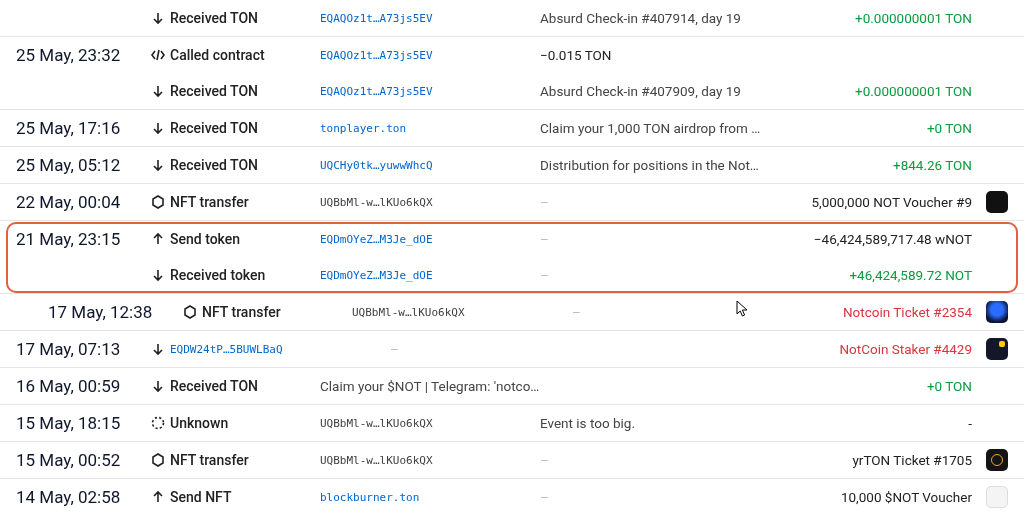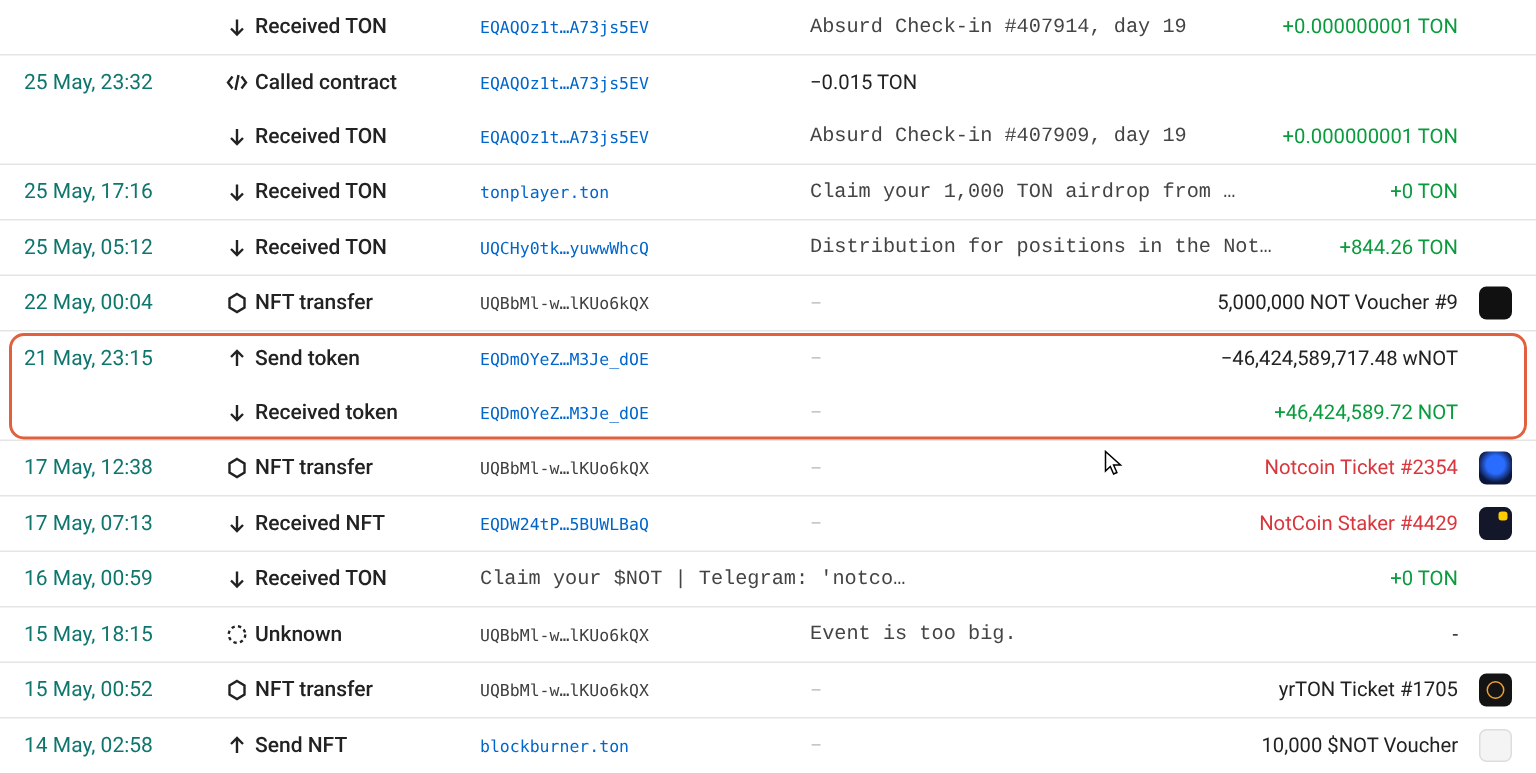--- a/index.html
+++ b/index.html
@@ -16,22 +16,22 @@
   .row {
     display: flex;
     align-items: center;
     height: 36px;
     padding: 0 16px 0 8px;
     box-sizing: border-box;
   }
   .col-date {
     width: 130px;
     flex: 0 0 130px;
-    color: #0f766e;
-    font-size: 14px;
+    color: #0f172a;
+    font-size: 17px;
     padding-left: 8px;
   }
   .col-icon {
     width: 24px;
     flex: 0 0 24px;
     display: flex;
     align-items: center;
     justify-content: center;
   }
   .col-type {
@@ -52,21 +52,20 @@
   .col-addr.link { color: #0066cc; }
   .col-addr.mono { color: #404040; }
   .col-memo {
     flex: 1 1 auto;
     color: #444;
     font-size: 13.5px;
     white-space: nowrap;
     overflow: hidden;
     text-overflow: ellipsis;
     padding-right: 8px;
-    font-family: Liberation Mono, monospace;
   }
   .col-memo.dash { color: #bbb; }
   .col-amount {
     flex: 0 0 auto;
     text-align: right;
     white-space: nowrap;
     font-size: 13.5px;
   }
   .amt-green { color: #0a9b3e; }
   .amt-black { color: #222; }
@@ -277,21 +276,21 @@
           </div>
           <div class="col-type">Received token</div>
           <div class="col-addr link">EQDmOYeZ…M3Je_dOE</div>
           <div class="col-memo dash">–</div>
           <div class="col-amount amt-green">+46,424,589.72 NOT</div>
           <div class="col-thumb"></div>
         </div>
       </div>
     </div>
     <div class="group-row">
-      <div style="border-bottom: 1px solid rgb(229, 229, 229);">
+      <div style="border-bottom: 1px solid rgb(229, 229, 229); padding-left: 32px;">
         <div class="row">
           <div class="col-date">17 May, 12:38</div>
           <div class="col-icon">
             <span class="ic">
               <svg viewBox="0 0 16 16">
                 <path d="M8 2 L13 5 V11 L8 14 L3 11 V5 Z"></path>
               </svg>
             </span>
           </div>
           <div class="col-type">NFT transfer</div>
@@ -308,21 +307,20 @@
       <div style="border-bottom: 1px solid rgb(229, 229, 229);">
         <div class="row">
           <div class="col-date">17 May, 07:13</div>
           <div class="col-icon">
             <span class="ic">
               <svg viewBox="0 0 16 16">
                 <path d="M8 3 V13 M4 9 L8 13 L12 9"></path>
               </svg>
             </span>
           </div>
-          <div class="col-type">Received NFT</div>
           <div class="col-addr link">EQDW24tP…5BUWLBaQ</div>
           <div class="col-memo dash">–</div>
           <div class="col-amount amt-red">NotCoin Staker #4429</div>
           <div class="col-thumb">
             <span class="thumb dark"></span>
           </div>
         </div>
       </div>
     </div>
     <div class="group-row">

